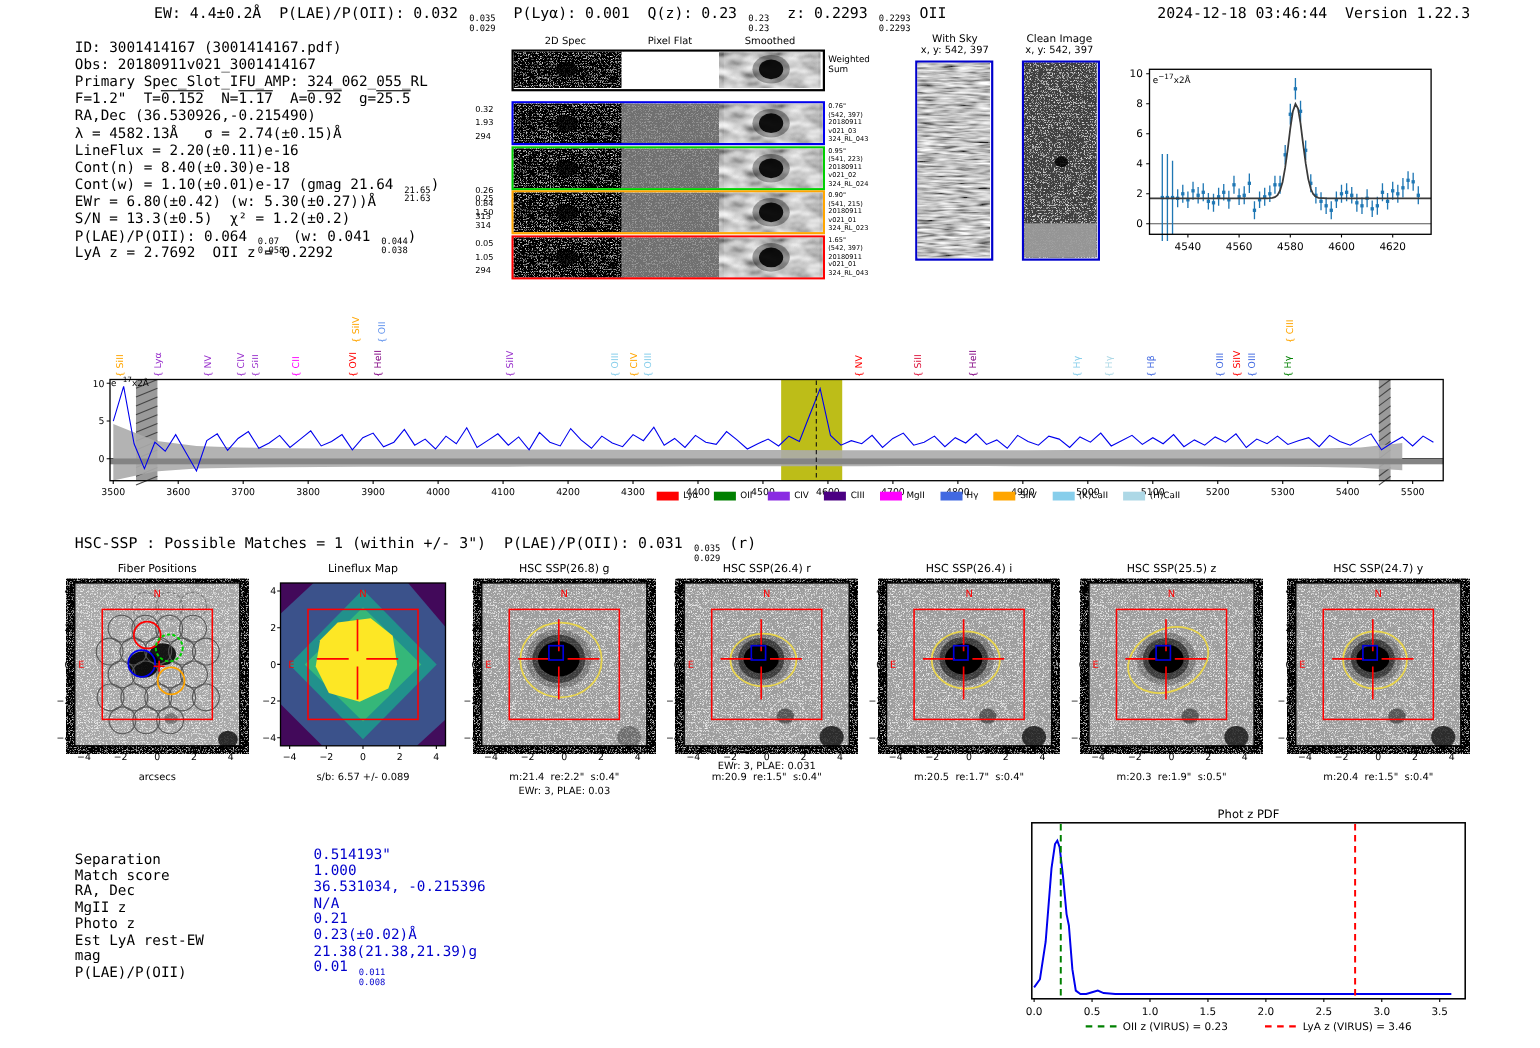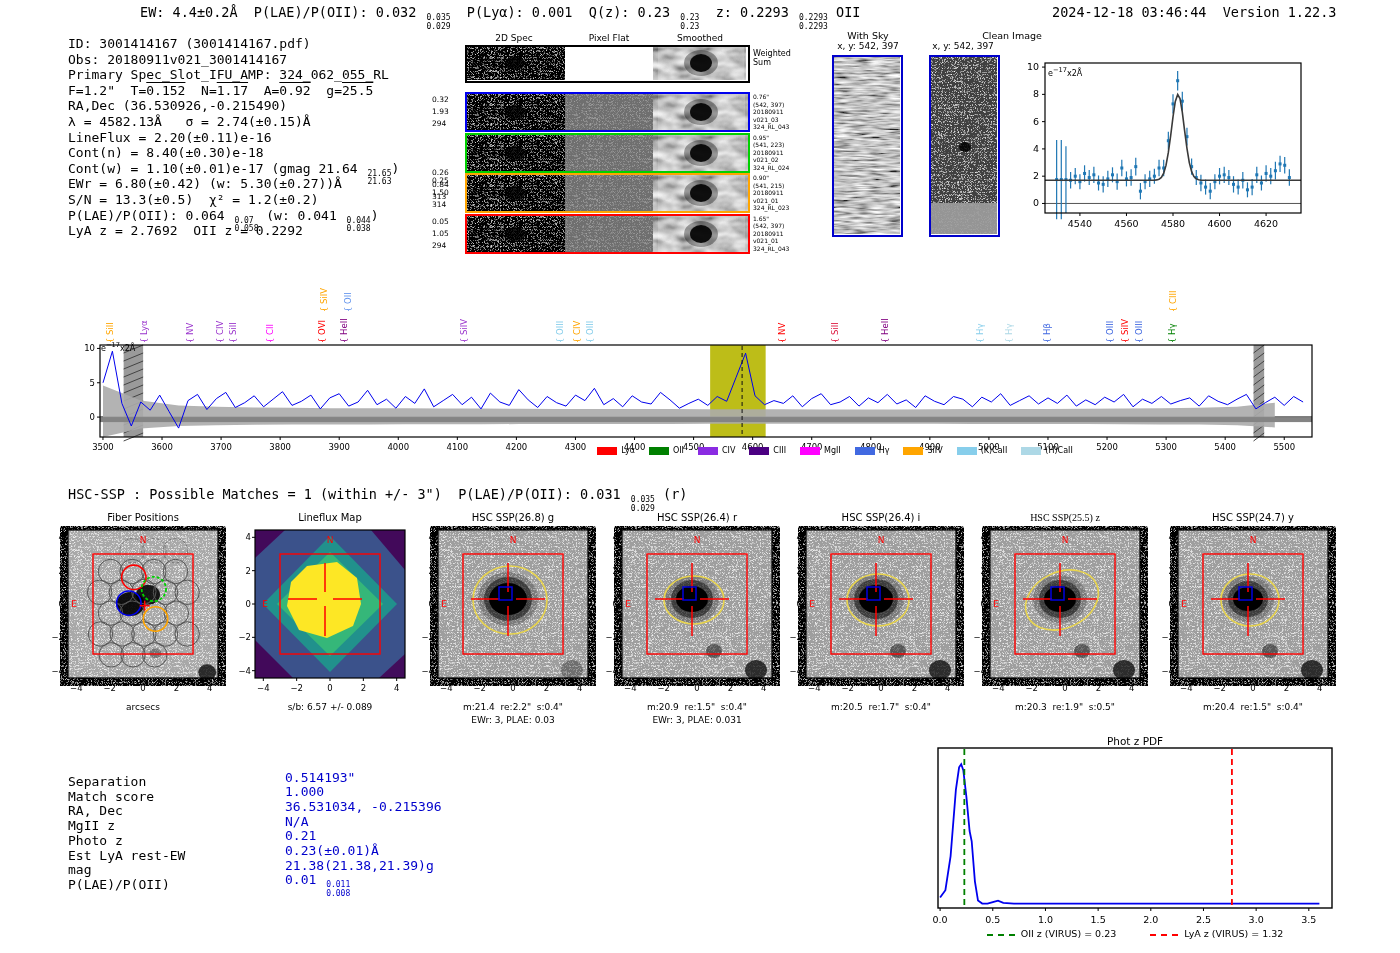--- a/index.html
+++ b/index.html
@@ -160,21 +160,21 @@
     </div>
 
   <div class="abs ctr" style="left:868px;top:30px;font-size:9.5px">With Sky</div>
   <div class="abs ctr" style="left:868px;top:41px;font-size:9px">x, y: 542, 397</div>
   <div class="abs" style="left:832px;top:55px;width:71px;height:182px;border:2.5px solid #0000cc">
     <svg width="66" height="177">
       <rect x="0" y="0" width="66" height="177" filter="url(#streakF)"></rect>
       <rect x="0" y="0" width="66" height="177" fill="#fff" opacity="0.12"></rect>
     </svg>
   </div>
-  <div class="abs ctr" style="left:1012px;top:30px;font-size:9.5px">Clean Image</div>
+  <div class="abs ctr" style="left:963px;top:30px;font-size:9.5px">Clean Image</div>
   <div class="abs ctr" style="left:963px;top:41px;font-size:9px">x, y: 542, 397</div>
   <div class="abs" style="left:929px;top:55px;width:71px;height:182px;border:2.5px solid #0000cc">
     <svg width="66" height="177">
       <rect x="0" y="0" width="66" height="177" filter="url(#grainF)"></rect>
       <rect x="0" y="0" width="66" height="177" fill="#fff" opacity="0.25"></rect>
       <ellipse cx="34" cy="90" rx="6" ry="5" fill="#000" opacity="0.85"></ellipse>
       <rect x="0" y="146" width="66" height="31" fill="#9c9c9c" opacity="0.92"></rect>
     </svg>
   </div>
 
@@ -642,21 +642,21 @@
         <line x1="15" x2="18" y1="44.66" y2="44.66" stroke="#000"></line>
         <text x="14" y="47.66" text-anchor="end" font-size="8.5" fill="#000">2</text>
         <line x1="15" x2="18" y1="78" y2="78" stroke="#000"></line>
         <text x="14" y="81" text-anchor="end" font-size="8.5" fill="#000">0</text>
         <line x1="15" x2="18" y1="111.34" y2="111.34" stroke="#000"></line>
         <text x="14" y="114.34" text-anchor="end" font-size="8.5" fill="#000">−2</text>
         <line x1="15" x2="18" y1="144.68" y2="144.68" stroke="#000"></line>
         <text x="14" y="147.68" text-anchor="end" font-size="8.5" fill="#000">−4</text>
       </svg>
       <div class=" cut-cap ctr" style="position: absolute; left: 697px; top: 702px;">m:20.9  re:1.5"  s:0.4"</div>
-      <div class=" cut-cap ctr" style="position: absolute; left: 697px; top: 715px; text-align: center;">EWr: 3, PLAE: 0.031</div>
+      <div class=" cut-cap ctr" style="position: absolute; left: 697px; top: 692px; text-align: center;">EWr: 3, PLAE: 0.031</div>
       <div class=" cut-title ctr" style="position: absolute; left: 881px; top: 512px;">HSC SSP(26.4) i</div>
       <svg width="186" height="170" style="position: absolute; left: 788px; top: 526px;">
         <rect x="18" y="4" width="150" height="148" filter="url(#grainF)"></rect>
         <rect x="18" y="4" width="150" height="148" fill="#fff" opacity="0.62"></rect>
         <ellipse cx="110" cy="125" rx="8" ry="7" fill="#000" opacity="0.45"></ellipse>
         <circle cx="112" cy="127" r="17" fill="none" stroke="#ddd" stroke-width="1" stroke-dasharray="3 2"></circle>
         <ellipse cx="152" cy="144" rx="11" ry="10" fill="#000" opacity="0.72"></ellipse>
         <ellipse cx="88" cy="73" rx="28" ry="25" fill="#000" opacity="0.22"></ellipse>
         <ellipse cx="88" cy="73" rx="22" ry="20" fill="#000" opacity="0.5"></ellipse>
         <ellipse cx="88" cy="73" rx="17" ry="14" fill="#000"></ellipse>
@@ -685,21 +685,21 @@
         <line x1="15" x2="18" y1="44.66" y2="44.66" stroke="#000"></line>
         <text x="14" y="47.66" text-anchor="end" font-size="8.5" fill="#000">2</text>
         <line x1="15" x2="18" y1="78" y2="78" stroke="#000"></line>
         <text x="14" y="81" text-anchor="end" font-size="8.5" fill="#000">0</text>
         <line x1="15" x2="18" y1="111.34" y2="111.34" stroke="#000"></line>
         <text x="14" y="114.34" text-anchor="end" font-size="8.5" fill="#000">−2</text>
         <line x1="15" x2="18" y1="144.68" y2="144.68" stroke="#000"></line>
         <text x="14" y="147.68" text-anchor="end" font-size="8.5" fill="#000">−4</text>
       </svg>
       <div class=" cut-cap ctr" style="position: absolute; left: 881px; top: 702px;">m:20.5  re:1.7"  s:0.4"</div>
-      <div class=" cut-title ctr" style="position: absolute; left: 1065px; top: 512px; font-family: Liberation Serif, serif;">HSC SSP(25.5) z</div>
+      <div class=" cut-title ctr" style="position: absolute; left: 1065px; top: 512px;">HSC SSP(25.5) z</div>
       <svg width="186" height="170" style="position: absolute; left: 972px; top: 526px;">
         <rect x="18" y="4" width="150" height="148" filter="url(#grainF)"></rect>
         <rect x="18" y="4" width="150" height="148" fill="#fff" opacity="0.62"></rect>
         <ellipse cx="110" cy="125" rx="8" ry="7" fill="#000" opacity="0.45"></ellipse>
         <circle cx="112" cy="127" r="17" fill="none" stroke="#ddd" stroke-width="1" stroke-dasharray="3 2"></circle>
         <ellipse cx="152" cy="144" rx="11" ry="10" fill="#000" opacity="0.72"></ellipse>
         <ellipse cx="88" cy="73" rx="27" ry="24" fill="#000" opacity="0.22"></ellipse>
         <ellipse cx="88" cy="73" rx="21" ry="19" fill="#000" opacity="0.5"></ellipse>
         <ellipse cx="88" cy="73" rx="16" ry="13" fill="#000"></ellipse>
         <ellipse cx="90" cy="74" rx="38" ry="28" fill="none" stroke="#e8d44d" stroke-width="1.6" transform="rotate(-25 90 74)"></ellipse>
@@ -783,21 +783,21 @@
       <div class="tbl-value" style="left: 285px; top: 769.5px;">0.514193"</div>
       <div class="tbl-label" style="left: 68px; top: 788.7px;">Match score</div>
       <div class="tbl-value" style="left: 285px; top: 784.2px;">1.000</div>
       <div class="tbl-label" style="left: 68px; top: 803.4px;">RA, Dec</div>
       <div class="tbl-value" style="left: 285px; top: 798.9px;">36.531034, -0.215396</div>
       <div class="tbl-label" style="left: 68px; top: 818.1px;">MgII z</div>
       <div class="tbl-value" style="left: 285px; top: 813.6px;">N/A</div>
       <div class="tbl-label" style="left: 68px; top: 832.8px;">Photo z</div>
       <div class="tbl-value" style="left: 285px; top: 828.3px;">0.21</div>
       <div class="tbl-label" style="left: 68px; top: 847.5px;">Est LyA rest-EW</div>
-      <div class="tbl-value" style="left: 285px; top: 843px;">0.23(±0.01)Å</div>
+      <div class="tbl-value" style="left: 285px; top: 843px;">0.23(±0.02)Å</div>
       <div class="tbl-label" style="left: 68px; top: 862.2px;">mag</div>
       <div class="tbl-value" style="left: 285px; top: 857.7px;">21.38(21.38,21.39)g</div>
       <div class="tbl-label" style="left: 68px; top: 876.9px;">P(LAE)/P(OII)</div>
       <div class="tbl-value" style="left: 285px; top: 872.4px;">0.01 <span class="stk"><span>0.011</span><span>0.008</span></span></div>
     </div>
 
   <div class="abs ctr" style="left:1135px;top:735px;font-size:10.5px">Phot z PDF</div>
   <svg id="photz-svg" class="abs" style="left:925px;top:732px" width="420" height="195">
       <polyline points="15.1,165.6 20.4,158.2 25.6,124.1 30.9,57.5 34.1,35.3 36.2,32.3 38.3,38.2 41.4,64.9 44.6,99.0 46.7,109.3 49.9,149.3 53.0,168.6 57.2,171.6 62.5,171.6 67.8,170.1 73.0,168.6 78.3,170.8 88.9,171.6 120.5,171.6 173.1,171.6 225.8,171.6 278.5,171.6 331.1,171.6 394.4,171.6 " fill="none" stroke="#0000ee" stroke-width="1.8"></polyline>
       <line x1="39.33689839572192" x2="39.33689839572192" y1="17" y2="176" stroke="#008000" stroke-width="1.8" stroke-dasharray="6 4"></line>
@@ -815,16 +815,16 @@
       <text x="225.80213903743314" y="191" text-anchor="middle" font-size="9.5" fill="#000">2.0</text>
       <line x1="278.47593582887697" x2="278.47593582887697" y1="176" y2="179" stroke="#000"></line>
       <text x="278.47593582887697" y="191" text-anchor="middle" font-size="9.5" fill="#000">2.5</text>
       <line x1="331.14973262032083" x2="331.14973262032083" y1="176" y2="179" stroke="#000"></line>
       <text x="331.14973262032083" y="191" text-anchor="middle" font-size="9.5" fill="#000">3.0</text>
       <line x1="383.8235294117647" x2="383.8235294117647" y1="176" y2="179" stroke="#000"></line>
       <text x="383.8235294117647" y="191" text-anchor="middle" font-size="9.5" fill="#000">3.5</text>
     </svg>
   <div id="photz-legend" class="abs" style="left:935px;top:928px;width:400px;display:flex;justify-content:center;gap:34px;font-size:9.5px">
       <span><span class="dash" style="border-color: rgb(0, 128, 0);"></span><span>OII z (VIRUS) = 0.23</span></span>
-      <span><span class="dash" style="border-color: rgb(255, 0, 0);"></span><span>LyA z (VIRUS) = 1.32</span></span>
+      <span><span class="dash" style="border-color: rgb(255, 0, 0);"></span><span>LyA z (VIRUS) = 3.46</span></span>
     </div>
 
 </div>
 
 </body></html>

